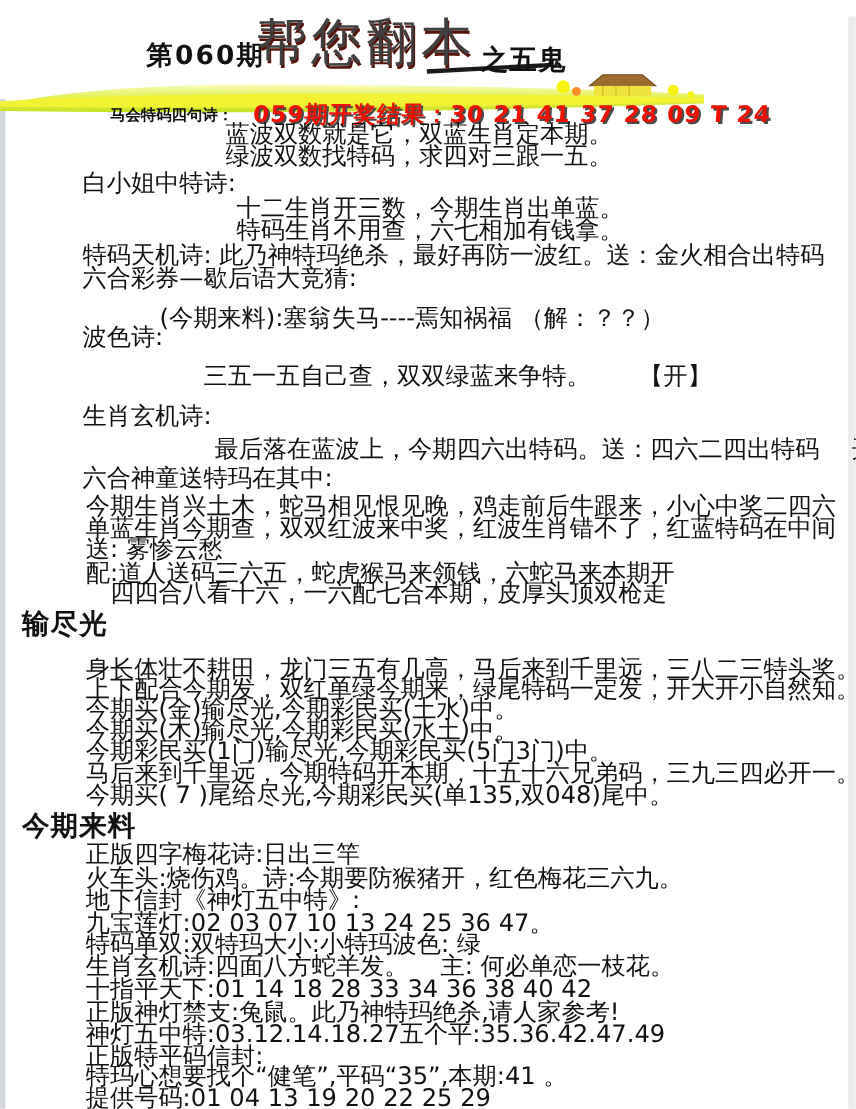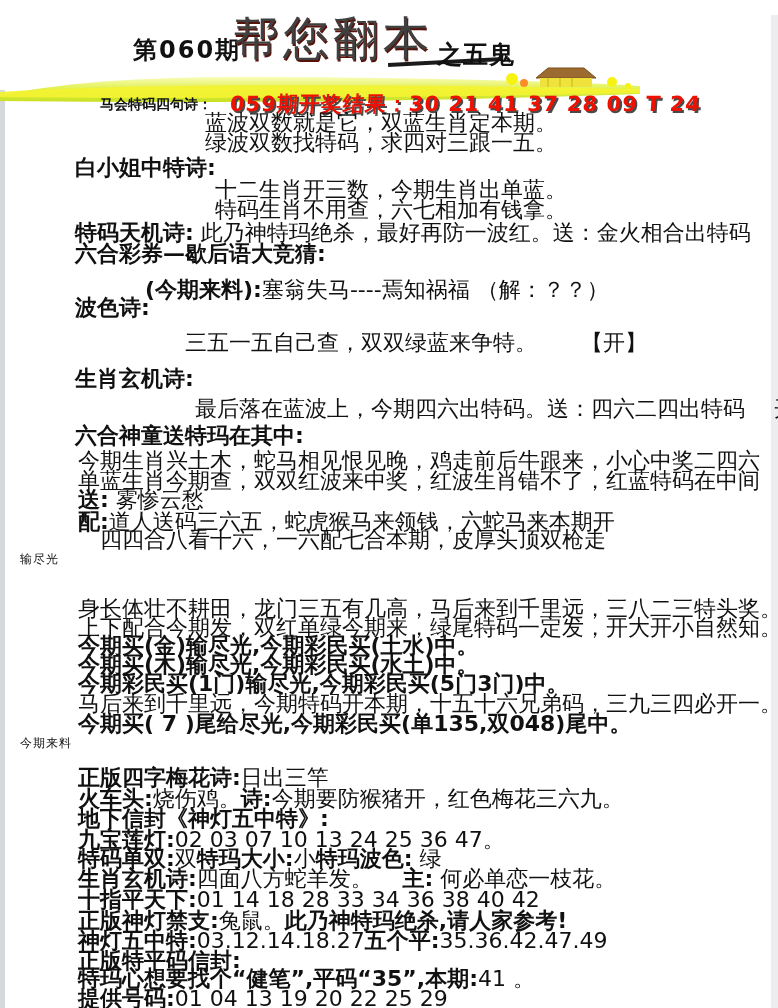--- a/index.html
+++ b/index.html
@@ -26,22 +26,22 @@
   .banner{position:absolute;left:0;top:64px;width:648px;height:42px;}
 
   
   .result-label{position:absolute;left:100px;top:96px;font-size:14px;font-weight:bold;}
   .result-text{
     position:absolute;left:230px;top:90px;font-size:21px;font-weight:bold;color:#ee1000;
     letter-spacing:1px;text-shadow:2px 2px 0 #4a4a4a;transform:skewX(-4deg);white-space:nowrap;
   }
 
   .ln{position:absolute;font-size:22px;white-space:nowrap;line-height:1.15;}
-  .ln .b{font-weight:bold;}
-  .big{font-size:12px;font-weight:normal;letter-spacing:1px;}
+  .ln .b{font-weight:normal;}
+  .big{font-size:25px;font-weight:bold;letter-spacing:1px;}
 </style>
 </head>
 <body>
 
 <div class="edge" id="left-strip"></div>
 <div class="edge" id="right-strip"></div>
 
 <div class="issue">第060期</div>
 <div class="title">帮您翻本</div>
 <div class="brush"></div>

